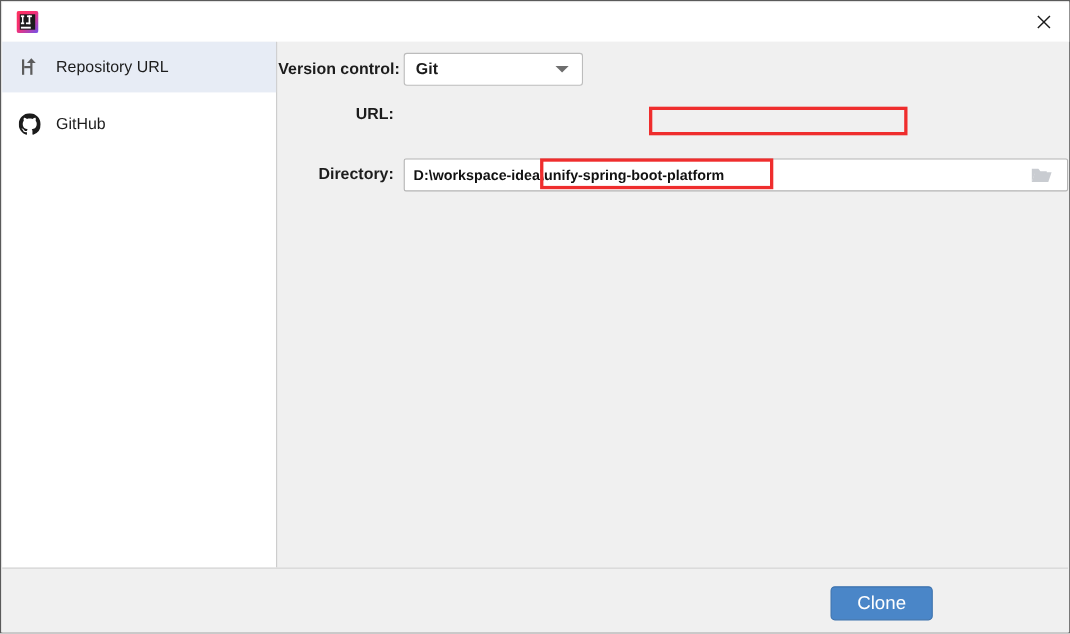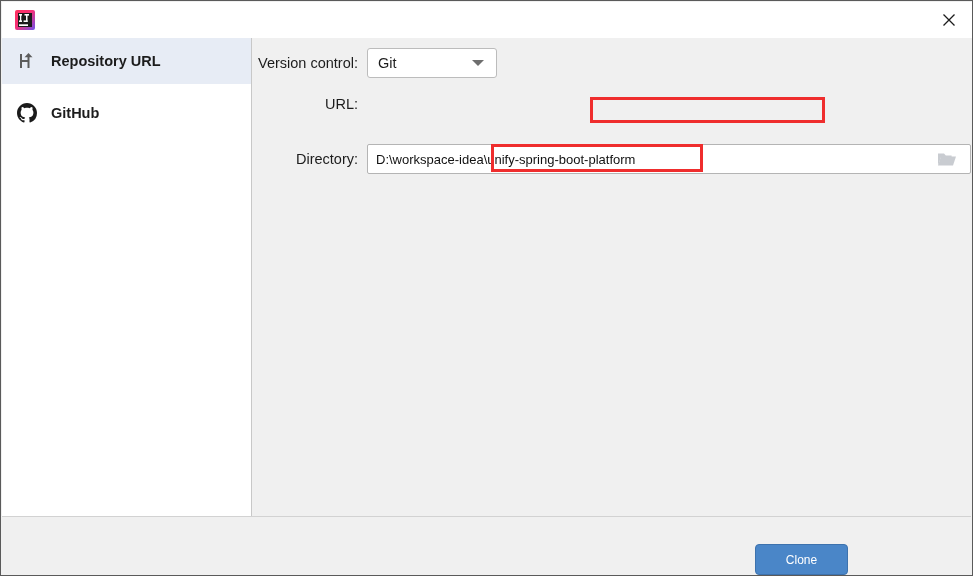--- a/index.html
+++ b/index.html
@@ -85,41 +85,42 @@
     width: 22px;
     height: 22px;
     margin-right: 13px;
     flex: none;
     display: flex;
     align-items: center;
     justify-content: center;
   }
   .side-label {
     font-size: 14.5px;
-    font-weight: bold;
+    font-weight: normal;
     color: #1c1c1c;
   }
   .side-group {
     padding-top: 6px;
   }
   .side-sub {
     font-size: 14.5px;
     color: #8a8a8a;
     padding-left: 49px;
     padding-top: 4px;
   }
 
   
   .content {
     position: absolute;
     left: 252px;
     top: 37px;
     right: 1px;
     height: 478px;
     background: #f0f0f0;
+    font-weight: bold;
   }
   .form-row {
     position: absolute;
     display: flex;
     align-items: center;
     left: 0;
     right: 0;
   }
   .row-label {
     font-size: 14.5px;
@@ -127,21 +128,21 @@
     text-align: right;
     flex: none;
     white-space: nowrap;
   }
 
   
   .row-vcs { top: 10px; }
   .row-vcs .row-label { width: 105px; }
   .combo {
     margin-left: 9px;
-    width: 130px;
+    width: 163px;
     height: 30px;
     background: #ffffff;
     border: 1px solid #bcbcbc;
     border-radius: 3px;
     display: flex;
     align-items: center;
     box-sizing: border-box;
     position: relative;
     cursor: default;
   }
@@ -240,27 +241,26 @@
     top: 515px;
     height: 59px;
     background: #f0f0f0;
     border-top: 1px solid #d2d2d2;
   }
   .btn {
     position: absolute;
     top: 16px;
     height: 31px;
     border-radius: 4px;
-    font-size: 12px;
+    font-size: 17px;
     display: flex;
     align-items: center;
     justify-content: center;
     box-sizing: border-box;
     cursor: default;
-    margin-top: 11px;
   }
   .btn-clone {
     right: 123px;
     width: 93px;
     background: #4a86c8;
     border: 1px solid #3d72ad;
     color: #ffffff;
   }
   .btn-cancel {
     right: 14px;

